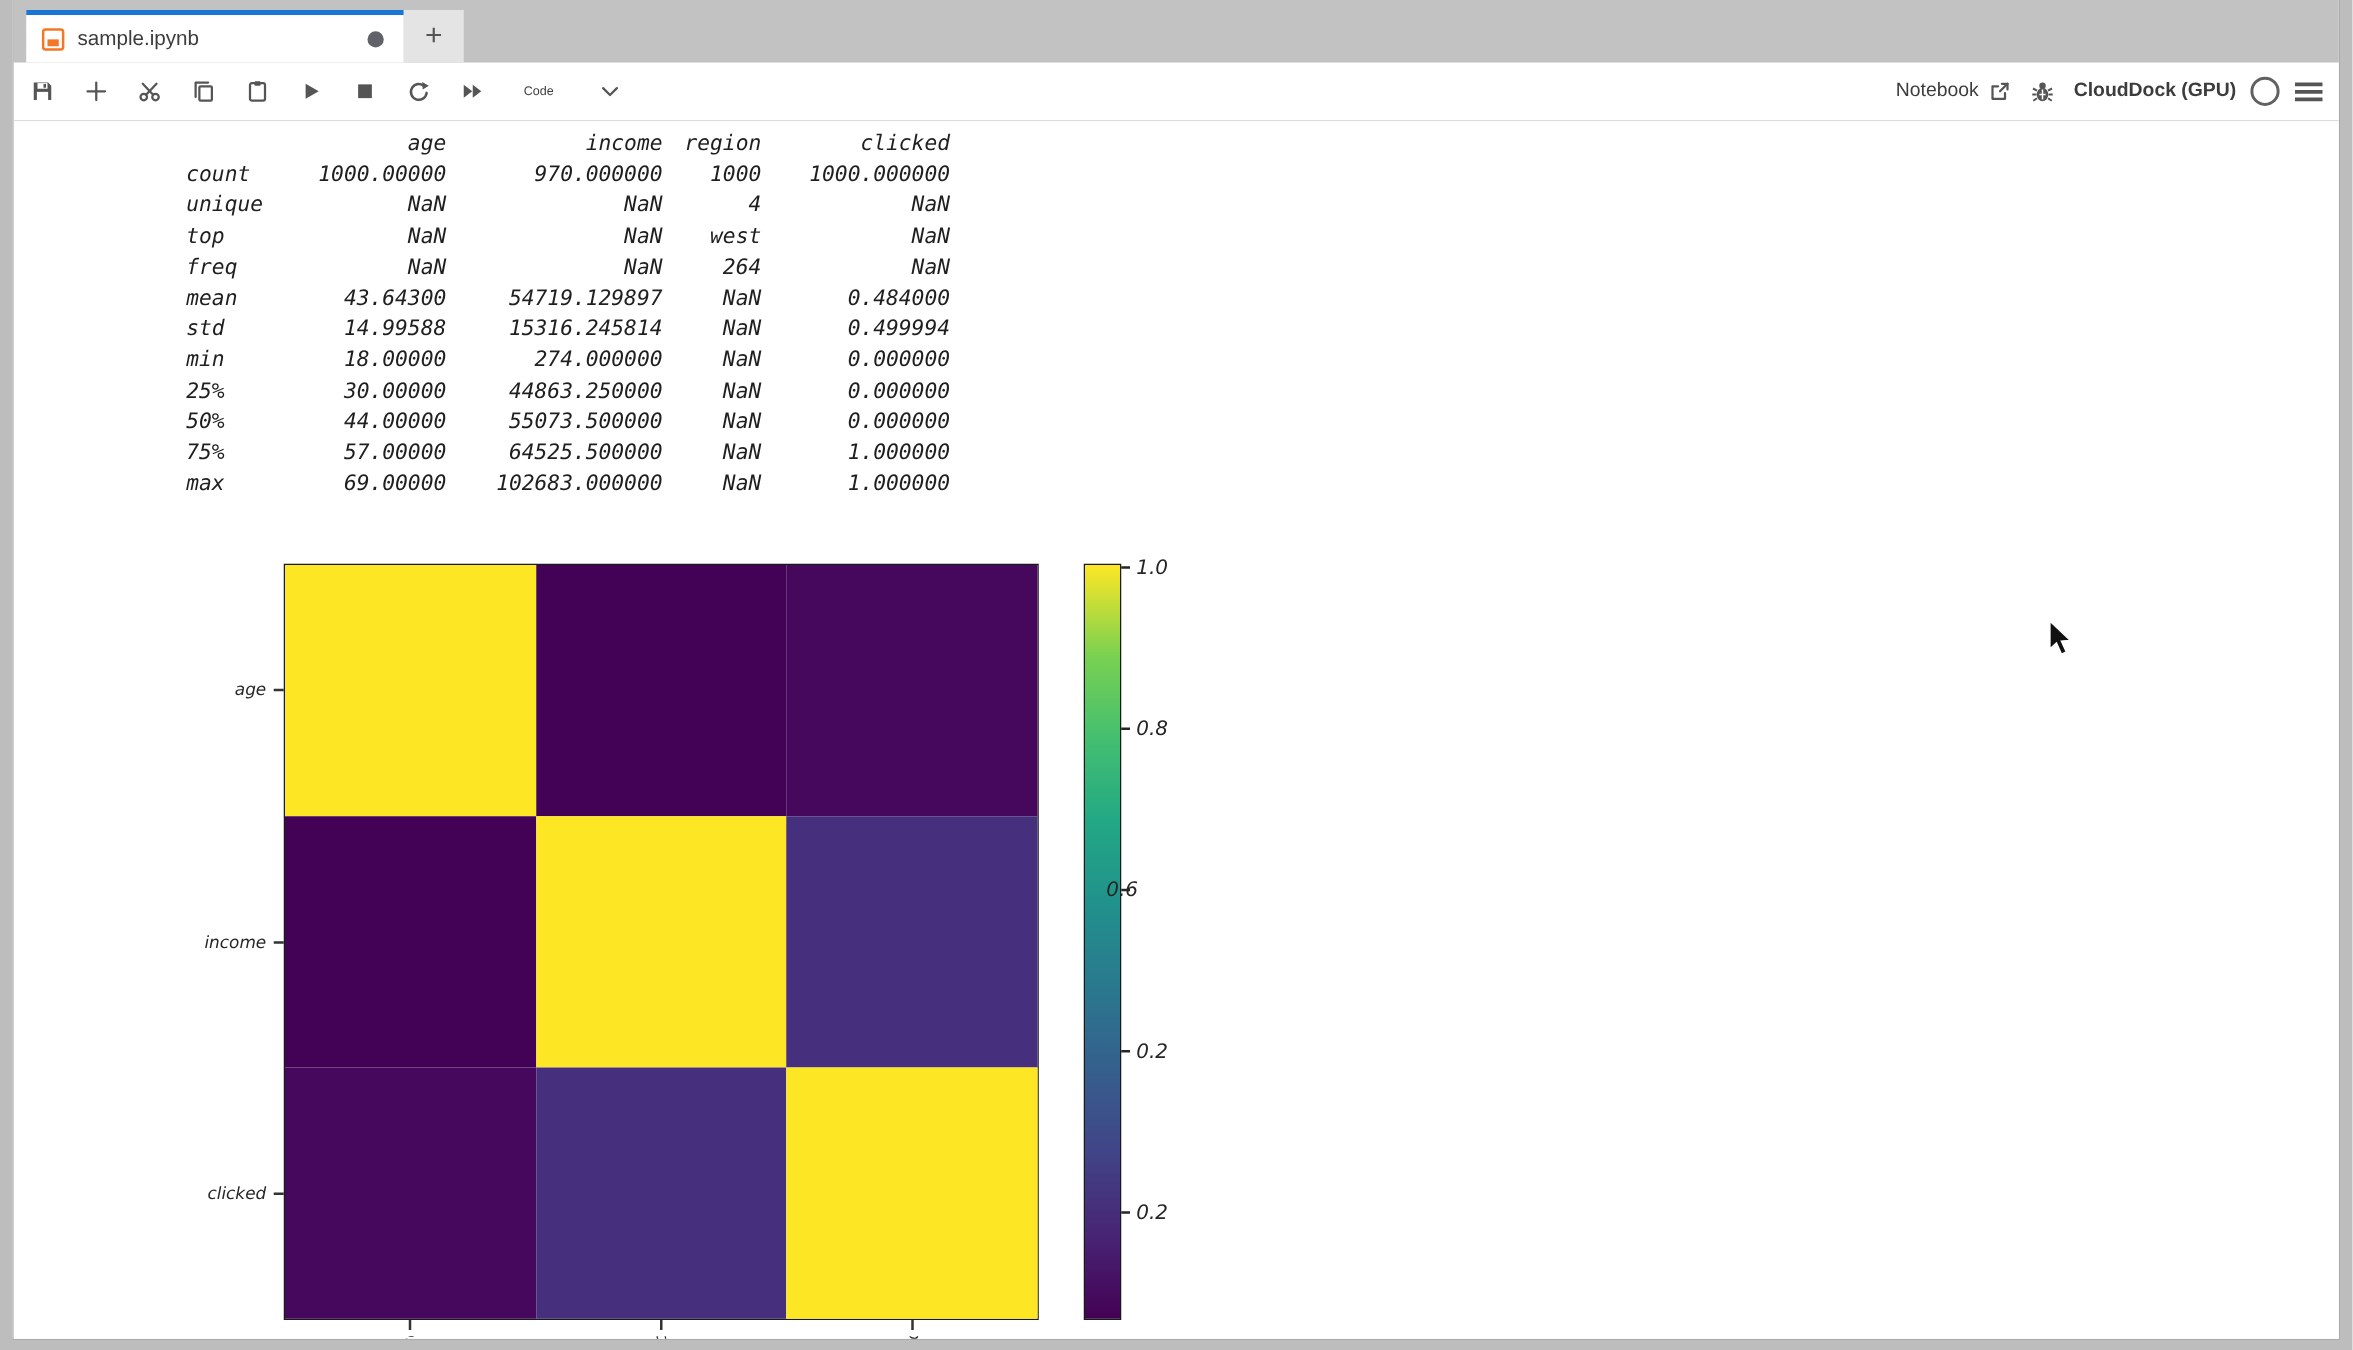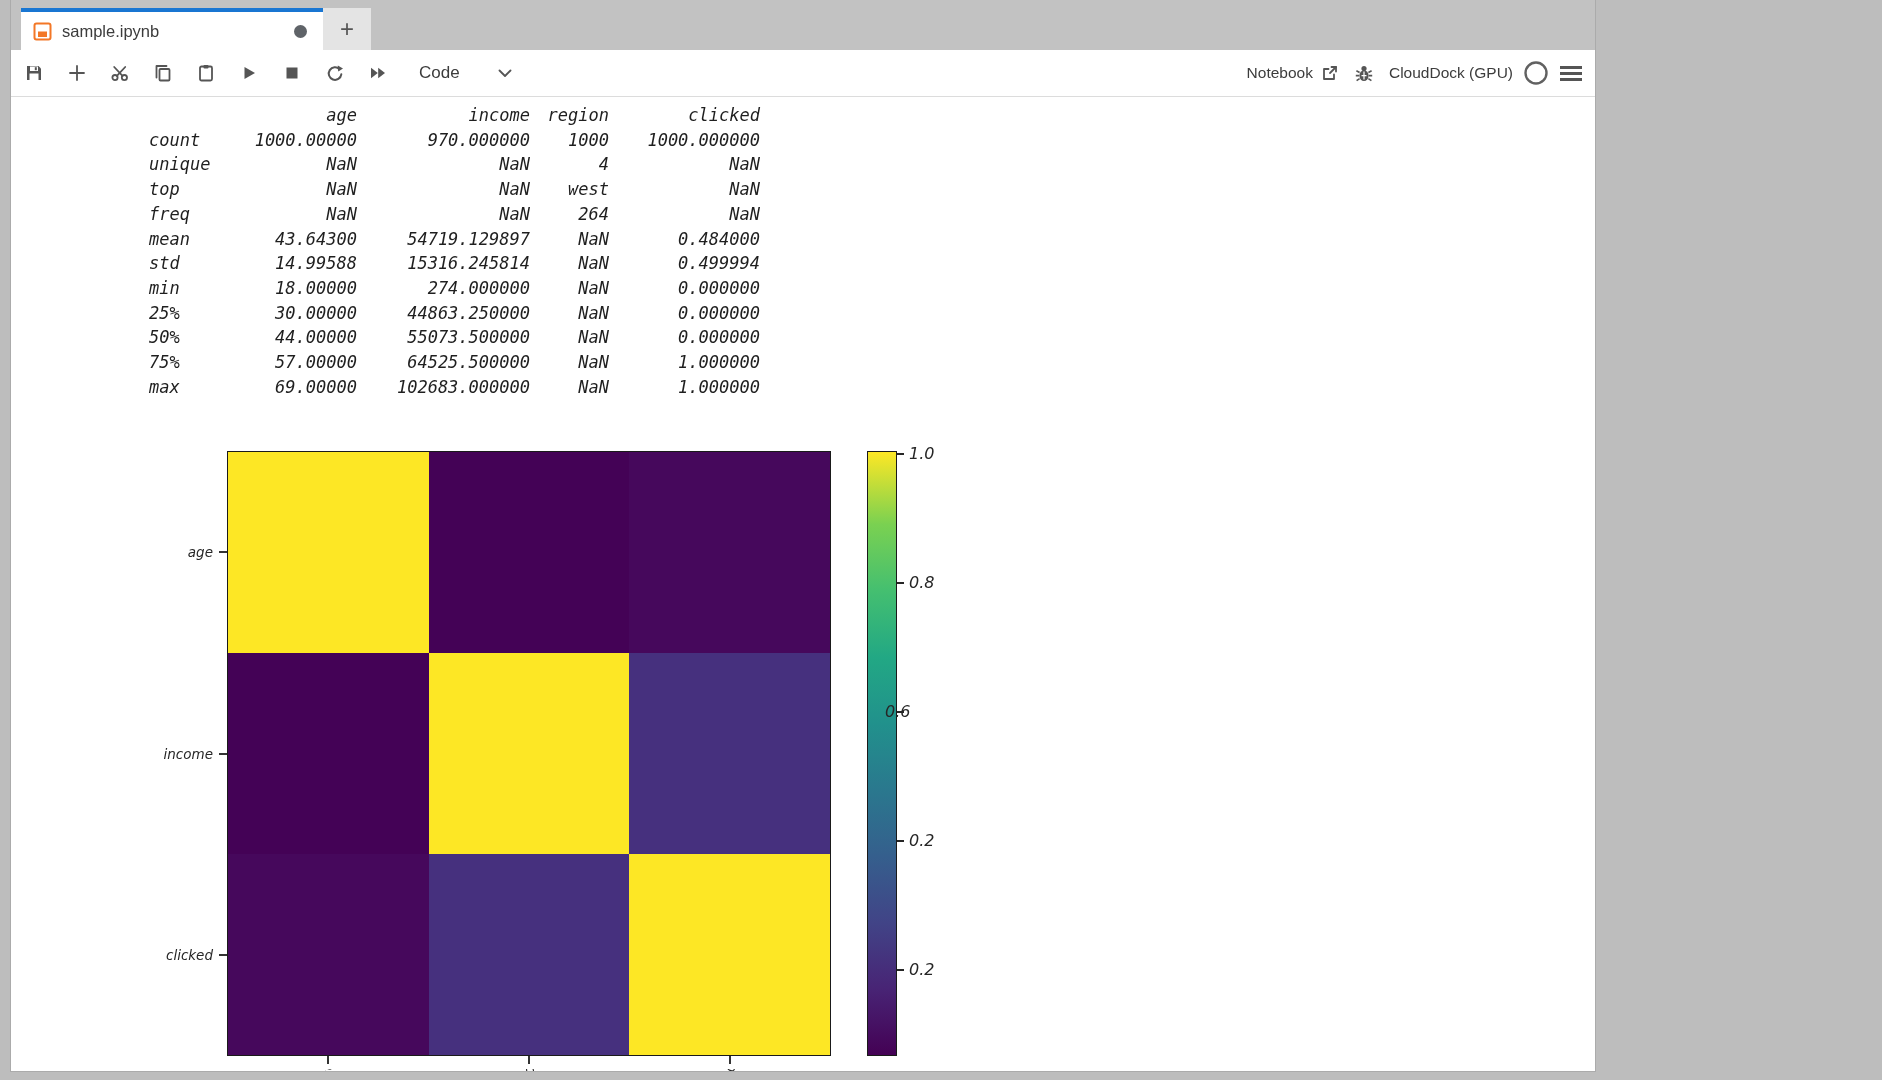--- a/index.html
+++ b/index.html
@@ -3,21 +3,21 @@
 <meta charset="utf-8">
 <style>
   html,body{margin:0;padding:0;}
   body{
     width:1882px;height:1080px;
     background:#bdbdbd;
     font-family:"Liberation Sans","DejaVu Sans",sans-serif;
     overflow:hidden;position:relative;
   }
   .window{
-    position:absolute;left:10px;top:0;width:1586px;height:1072px;
+    position:absolute;left:10px;top:0;width:1862px;height:1072px;
     display:flex;flex-direction:column;
     border-left:1px solid #ababab;border-right:1px solid #ababab;border-bottom:1px solid #ababab;
     box-sizing:border-box;background:#fff;
   }
   
   .tabbar{height:50px;background:#c2c2c2;position:relative;flex:0 0 auto;}
   .tab{
     position:absolute;left:10px;top:8px;width:302px;height:42px;
     background:#fff;border-top:4px solid #1976d2;box-sizing:border-box;
     display:flex;align-items:center;padding:0 10px 0 12px;
@@ -29,25 +29,25 @@
     display:flex;align-items:center;justify-content:center;
     font-size:24px;color:#555;font-weight:400;
   }
   
   .toolbar{
     height:46px;background:#fff;border-bottom:1px solid #dcdcdc;
     display:flex;align-items:center;padding-left:8px;flex:0 0 auto;
   }
   .tbtn{width:30px;height:30px;display:flex;align-items:center;justify-content:center;margin-right:13px;flex:0 0 auto;}
   .cell-type{display:flex;align-items:center;margin-left:13px;}
-  .cell-type-label{font-size:17px;color:#3c3c3c;}
+  .cell-type-label{font-size:10px;color:#3c3c3c;}
   .cell-type .chev{margin-left:38px;display:flex;align-items:center;}
   .tb-right{margin-left:auto;display:flex;align-items:center;padding-right:12px;}
   .tb-text{font-size:15.5px;color:#3c3c3c;white-space:nowrap;}
-  .gap8{margin-left:8px;}.gap24{margin-left:15px;}.gap10{margin-left:10px;}
+  .gap8{margin-left:8px;}.gap24{margin-left:15px;font-weight:bold;}.gap10{margin-left:10px;}
   
   .content{
     flex:1 1 auto;background:#fff;position:relative;overflow:hidden;font-style:italic;
   }
   
   .desc-table{
     position:absolute;left:138px;top:6px;
     font-family:"DejaVu Sans Mono","Liberation Mono",monospace;
     font-size:17px;line-height:24.7px;color:#1f1f1f;white-space:pre;
   }

